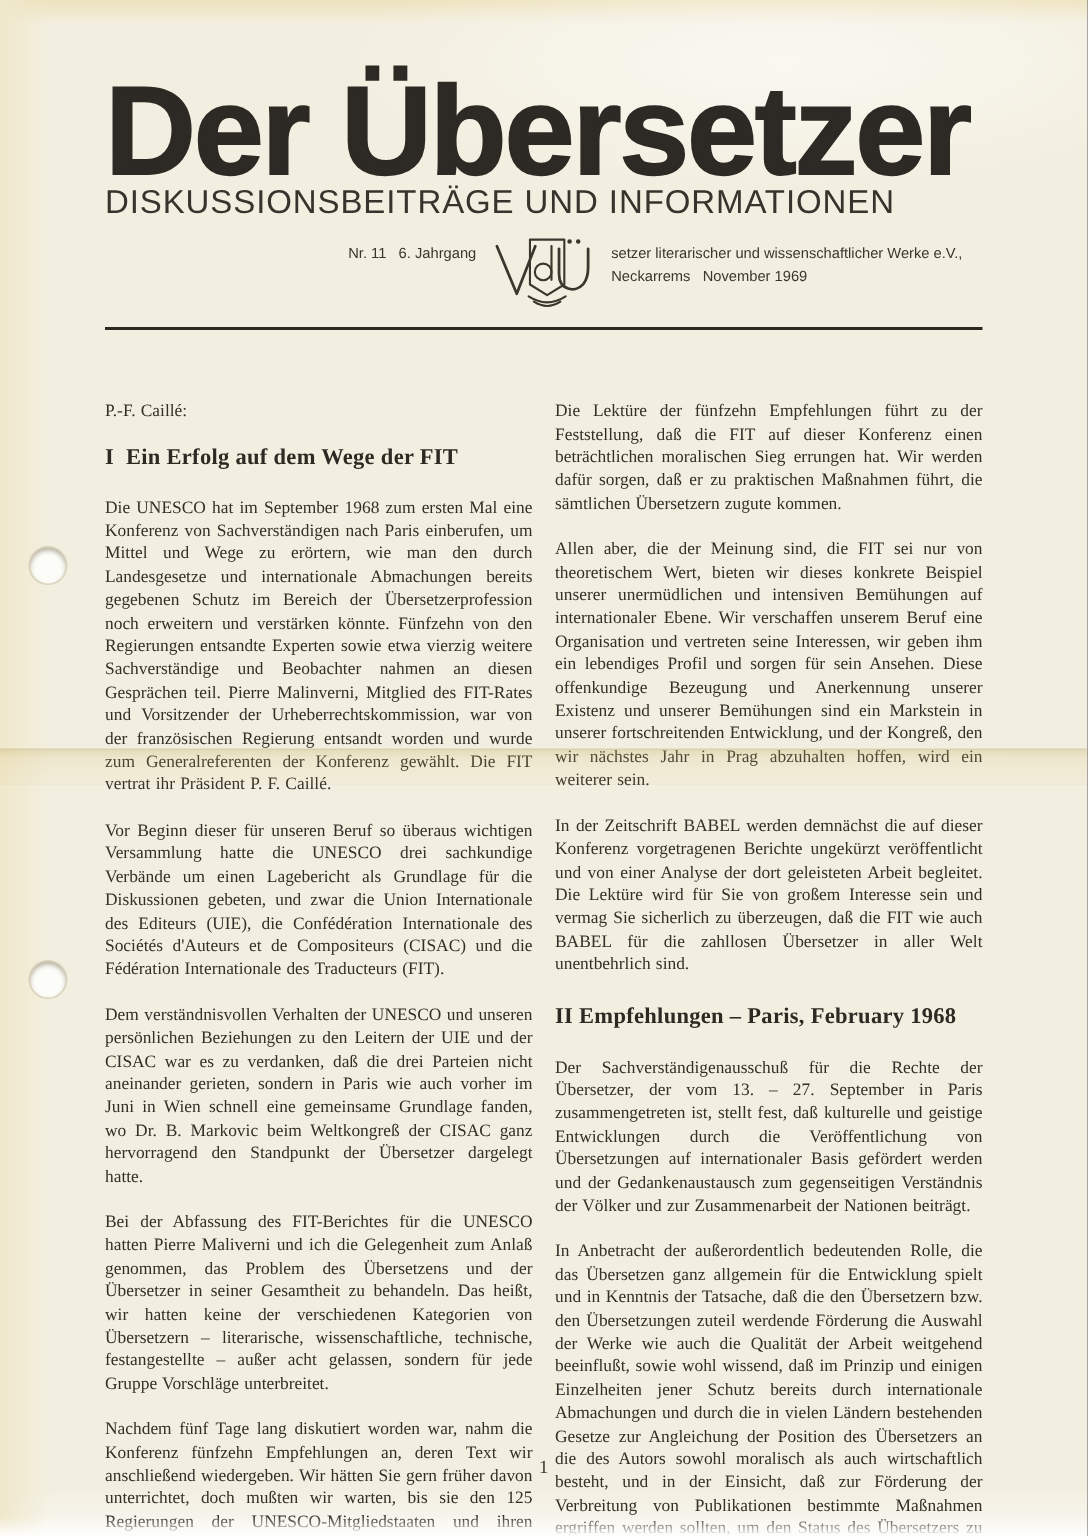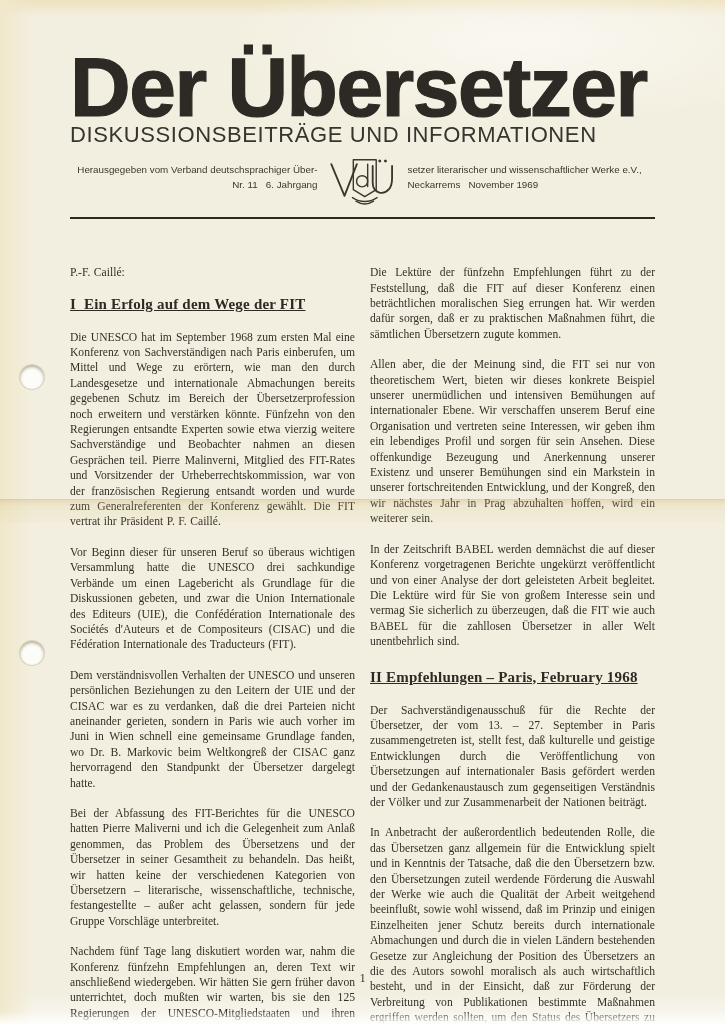--- a/index.html
+++ b/index.html
@@ -69,21 +69,20 @@
   .byline {
     font-size: 12.3px;
     margin: 0 0 13px 0;
   }
   .sec-heading {
     font-size: 15px;
     font-weight: bold;
     margin: 8px 0 17px 0;
     letter-spacing: 0.2px;
     color: #2e2a23;
-    text-decoration: underline;
   }
   .sec-heading.second { margin-top: 19px; }
   .col p {
     font-size: 11.6px;
     line-height: 15.4px;
     text-align: justify;
     margin: 0 0 15px 0;
     word-spacing: 0.6px;
     hyphens: auto;
   }
@@ -137,21 +136,20 @@
 <body>
 
 <div class="page">
 
   <header class="masthead">
     <h1 class="title">Der Übersetzer</h1>
     <div class="subtitle">DISKUSSIONSBEITRÄGE UND INFORMATIONEN</div>
 
     <div class="pub-row">
       <div class="pub-left">
-        <div class="pub-line">Herausgegeben vom Verband deutschsprachiger Über-</div>
         <div class="pub-line">Nr. 11&nbsp;&nbsp;&nbsp;6. Jahrgang</div>
       </div>
 
       <div class="logo-wrap">
         <svg viewBox="0 0 84 62" width="74" height="55" aria-hidden="true">
 
           <path class="stroke" d="M31,4 H57 V38 L44,46 L31,38 Z"></path>
 
           <path class="stroke thick" d="M6,9 L21,45 L35,9"></path>
 

